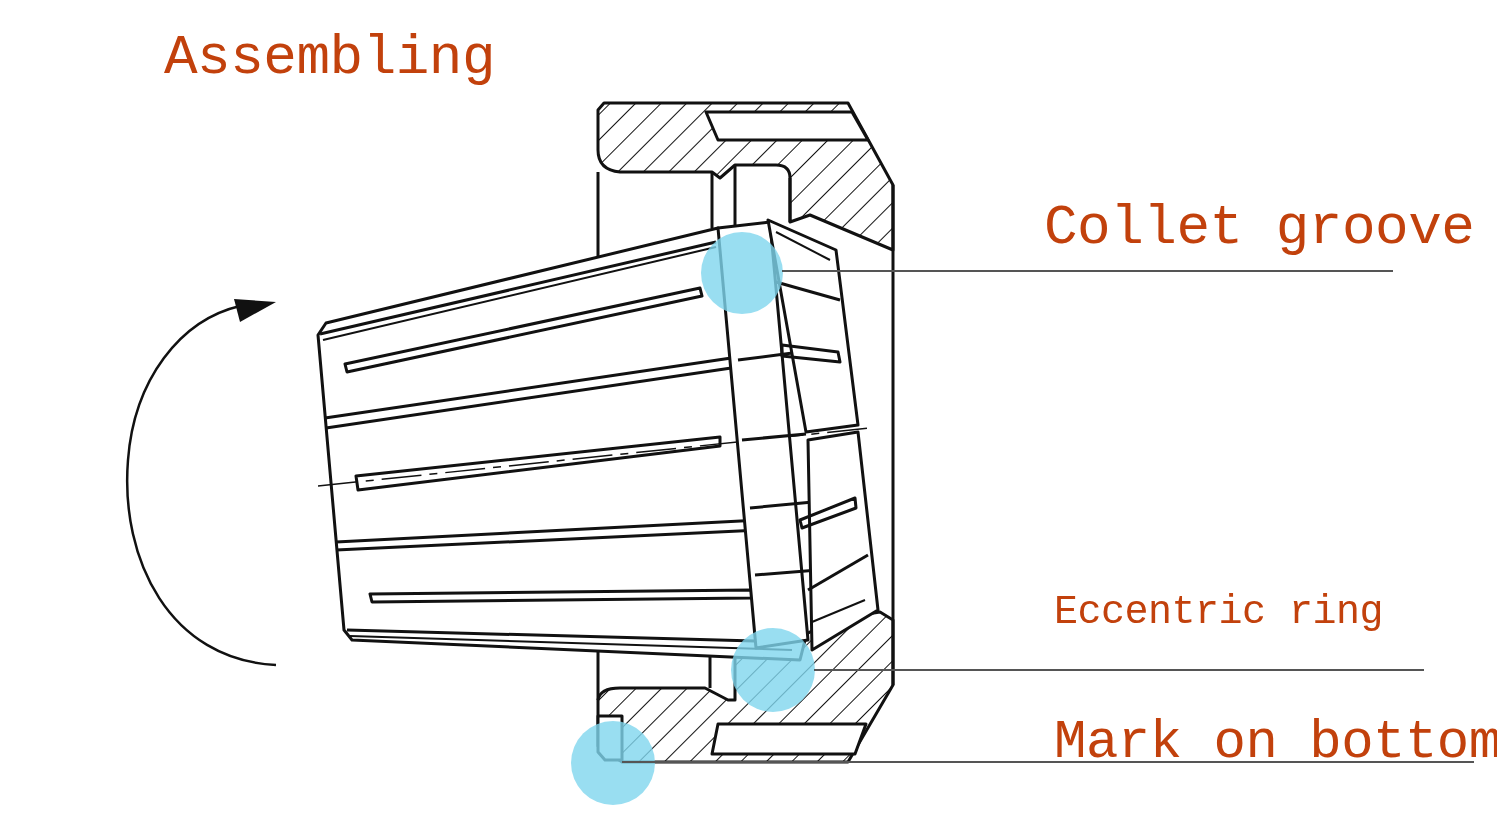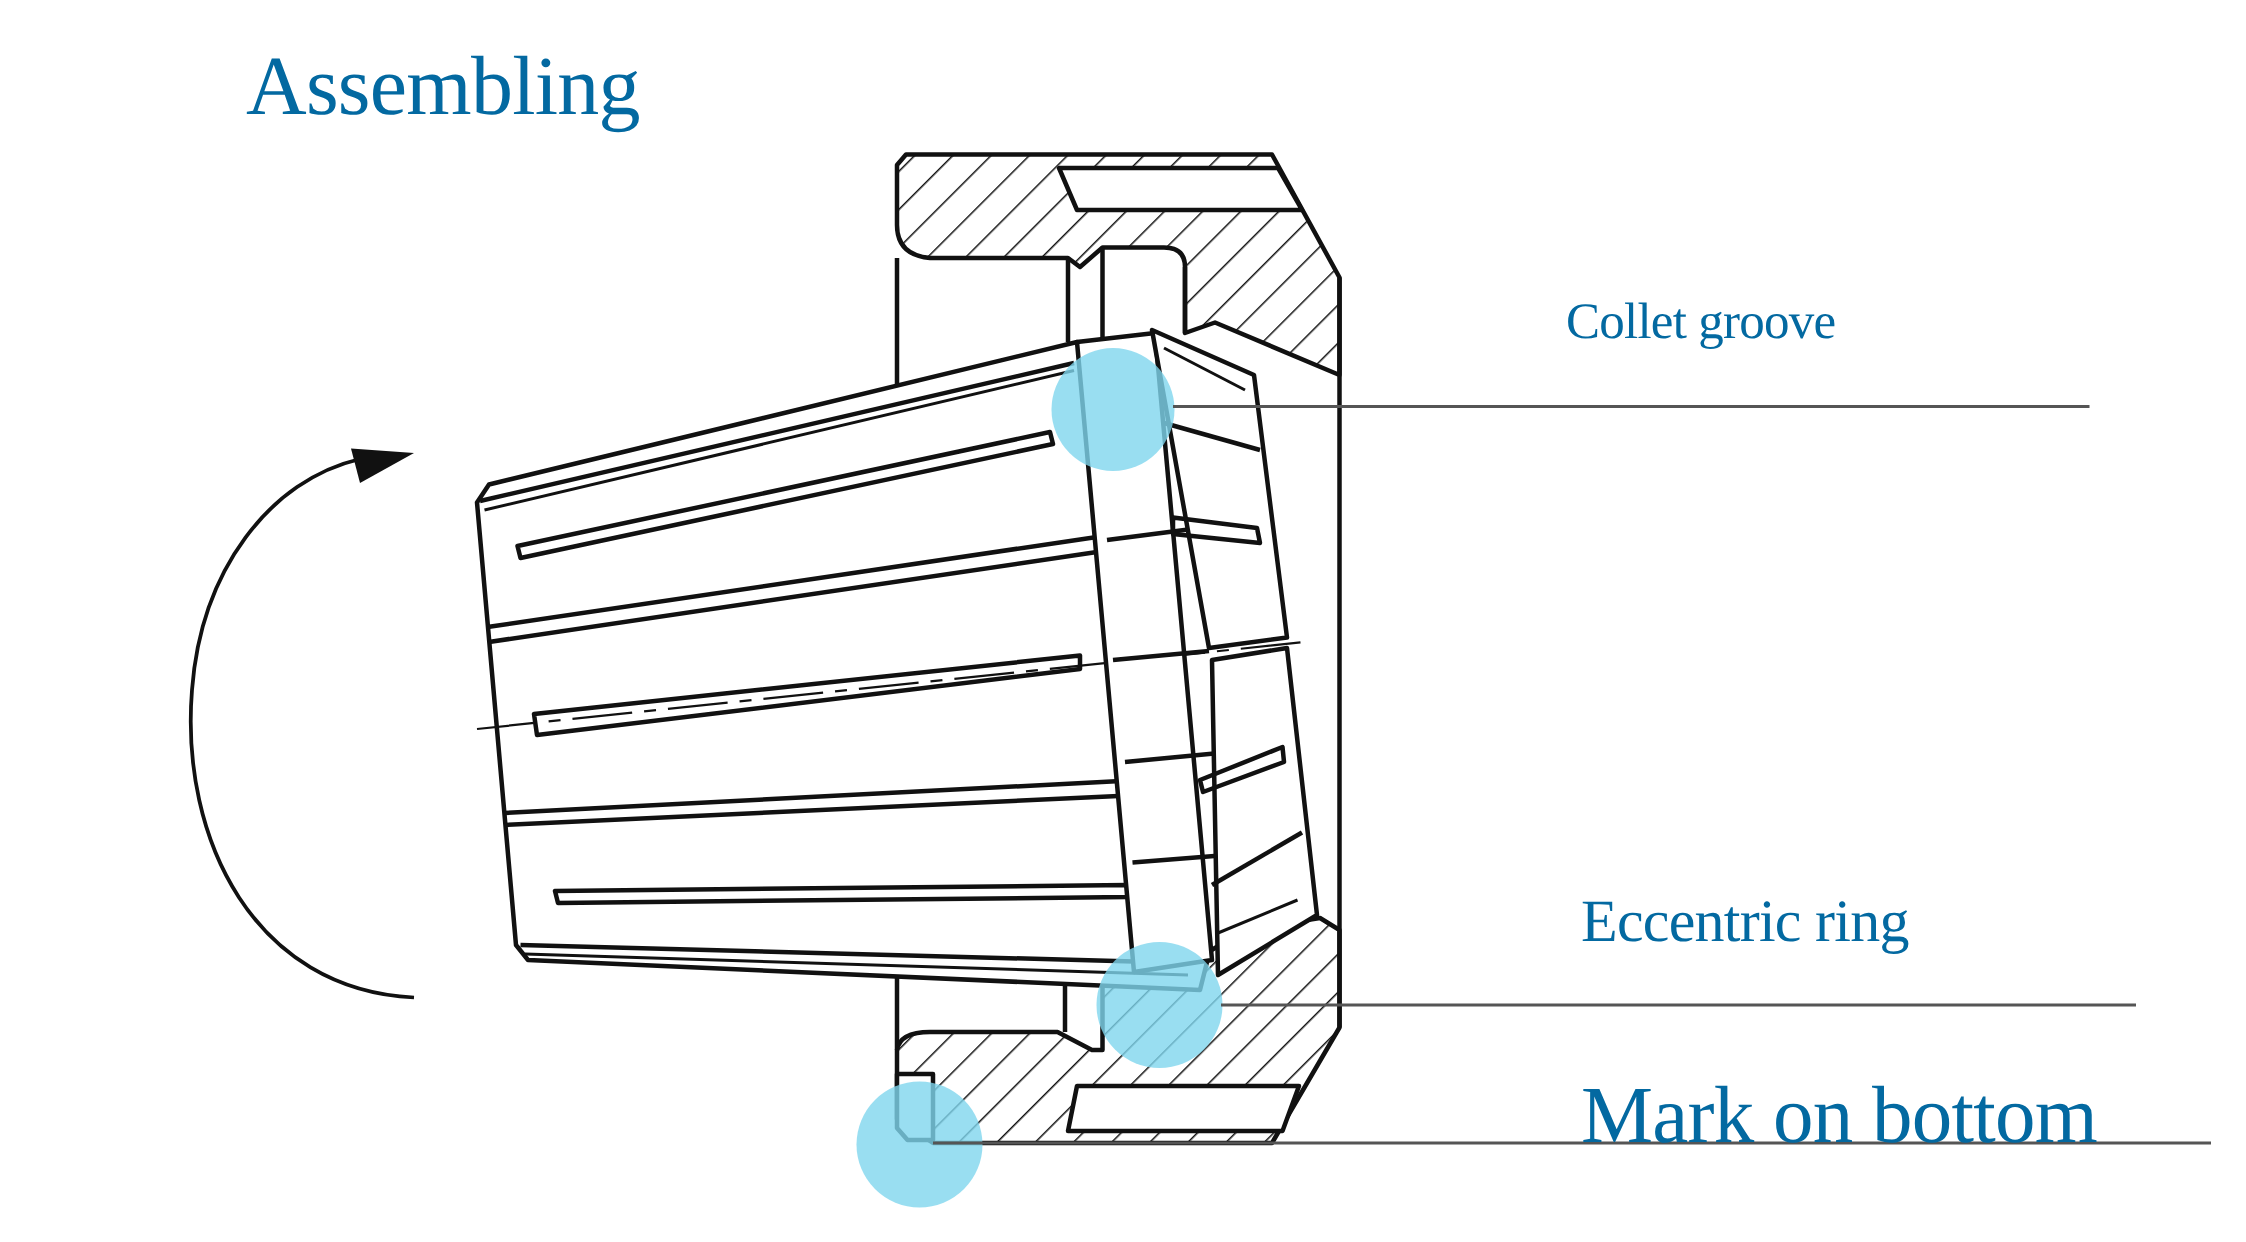--- a/index.html
+++ b/index.html
@@ -1,27 +1,27 @@
 <!DOCTYPE html>
 <html><head>
 <meta charset="utf-8">
 <style>
   html, body { margin: 0; padding: 0; background: #ffffff; }
   body { width: 1497px; height: 828px; position: relative; overflow: hidden; }
   #stage { position: absolute; left: 0; top: 0; width: 1497px; height: 828px; }
   .lbl {
     position: absolute;
-    font-family: Liberation Serif, serif;
+    font-family: Liberation Mono, monospace;
     font-weight: normal;
-    color: #0369a1;
+    color: #c2410c;
     white-space: nowrap;
     letter-spacing: -0.5px;
   }
   #title { left: 164px; top: 26px; font-size: 56px; }
-  #lbl-collet { left: 1044px; top: 196px; font-size: 34px; }
+  #lbl-collet { left: 1044px; top: 196px; font-size: 56px; }
   #lbl-ecc { left: 1054px; top: 590px; font-size: 40px; }
   #lbl-mark { left: 1054px; top: 684px; font-size: 54px; margin-top: 28px; }
 </style>
 </head>
 <body>
 
 <svg id="stage" viewBox="0 0 1497 828" xmlns="http://www.w3.org/2000/svg">
   <defs>
     <pattern id="hatch" patternUnits="userSpaceOnUse" width="18" height="18" patternTransform="rotate(45)">
       <line x1="0" y1="0" x2="0" y2="18" stroke="#111" stroke-width="2"></line>

